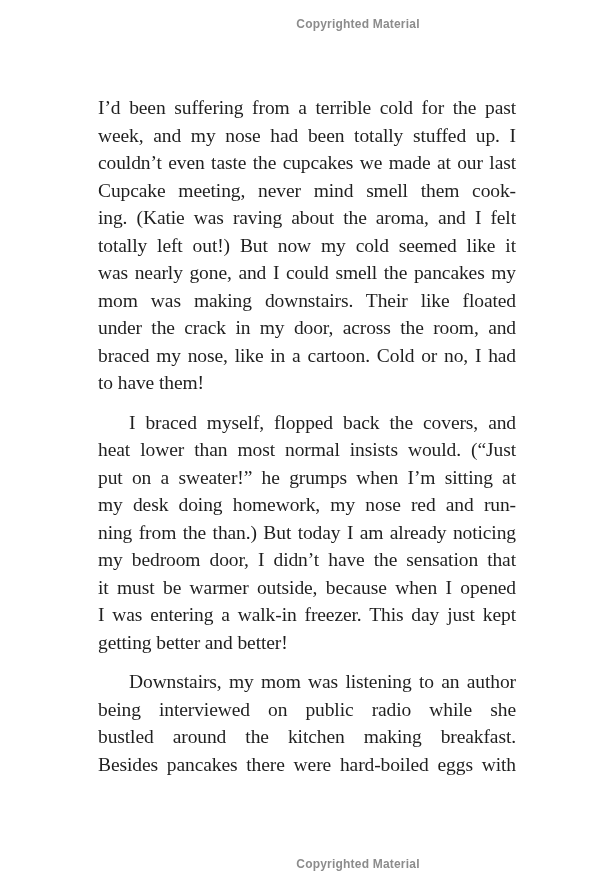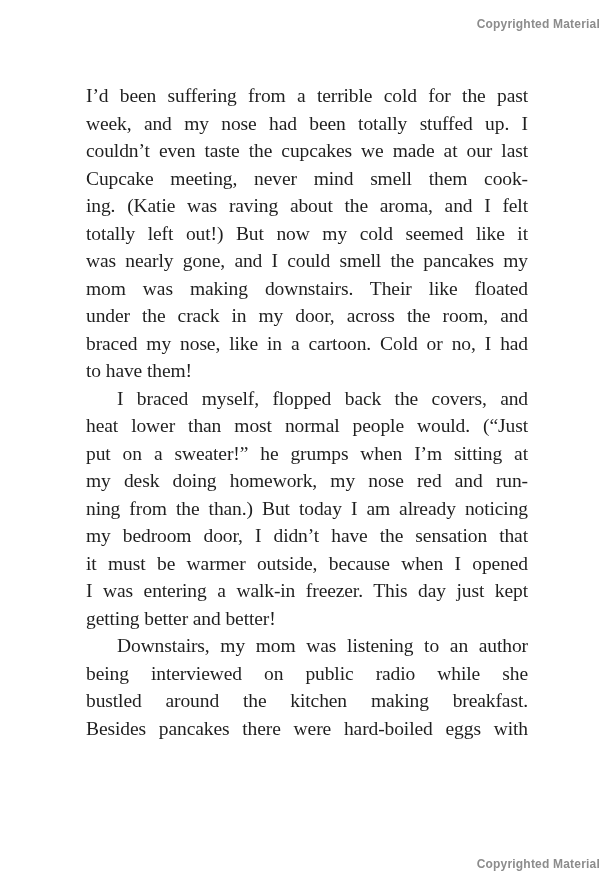--- a/index.html
+++ b/index.html
@@ -17,36 +17,36 @@
   }
   .copyright-notice {
     position: absolute;
     left: 0;
     width: 600px;
     font-family: "Liberation Sans", "DejaVu Sans", sans-serif;
     font-size: 12px;
     font-weight: 600;
     color: #8c8c8c;
     letter-spacing: 0.2px;
-    text-align: right;
+    text-align: center;
     padding-left: 116px;
     box-sizing: border-box;
   }
   .copyright-top { top: 17px; }
   .copyright-bottom { top: 857px; }
   .page-text {
     position: absolute;
     left: 86px;
     top: 82px;
     width: 442px;
     color: #1f1f1f;
     font-size: 19.5px;
     letter-spacing: -0.1px;
   }
-  .paragraph { margin: 0; padding: 0; font-family: Liberation Serif, serif; }
+  .paragraph { margin: 12px; padding: 0; font-family: Liberation Serif, serif; }
   .line {
     line-height: 27.5px;
     text-align: justify;
     text-align-last: justify;
     white-space: normal;
   }
   .line.last { text-align-last: left; }
   .line.indent { text-indent: 31px; }
 </style>
 </head>
@@ -64,21 +64,21 @@
         <div class="line">ing. (Katie was raving about the aroma, and I felt</div>
         <div class="line">totally left out!) But now my cold seemed like it</div>
         <div class="line">was nearly gone, and I could smell the pancakes my</div>
         <div class="line">mom was making downstairs. Their like floated</div>
         <div class="line">under the crack in my door, across the room, and</div>
         <div class="line">braced my nose, like in a cartoon. Cold or no, I had</div>
         <div class="line last">to have them!</div>
       </div>
       <div class="paragraph">
         <div class="line indent">I braced myself, flopped back the covers, and</div>
-        <div class="line">heat lower than most normal people would. (“Just</div>
+        <div class="line">heat lower than most normal insists would. (“Just</div>
         <div class="line">put on a sweater!” he grumps when I’m sitting at</div>
         <div class="line">my desk doing homework, my nose red and run-</div>
         <div class="line">ning from the than.) But today I am already noticing</div>
         <div class="line">my bedroom door, I didn’t have the sensation that</div>
         <div class="line">it must be warmer outside, because when I opened</div>
         <div class="line">I was entering a walk-in freezer. This day just kept</div>
         <div class="line last">getting better and better!</div>
       </div>
       <div class="paragraph">
         <div class="line indent">Downstairs, my mom was listening to an author</div>

